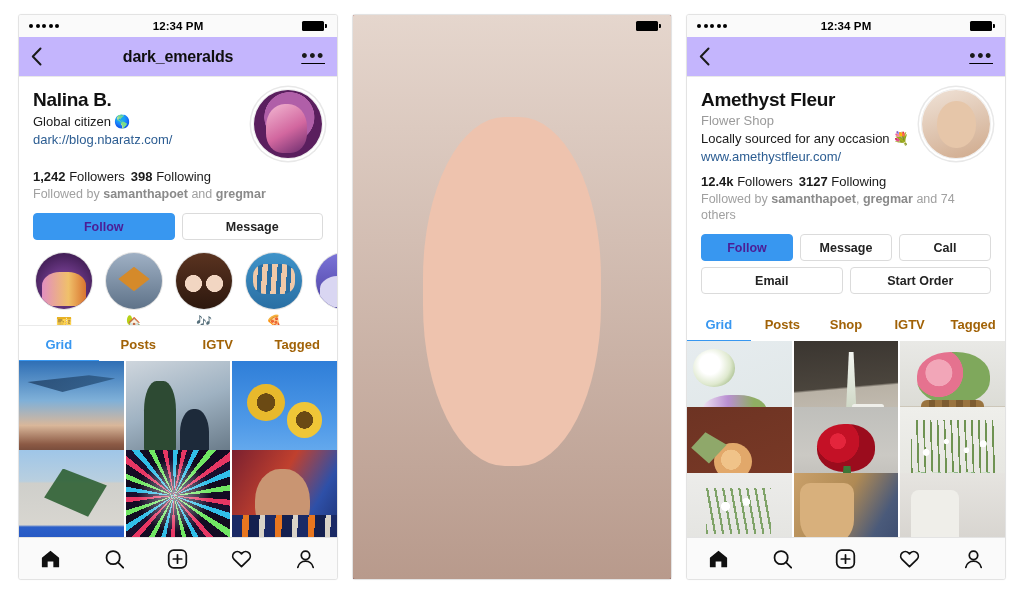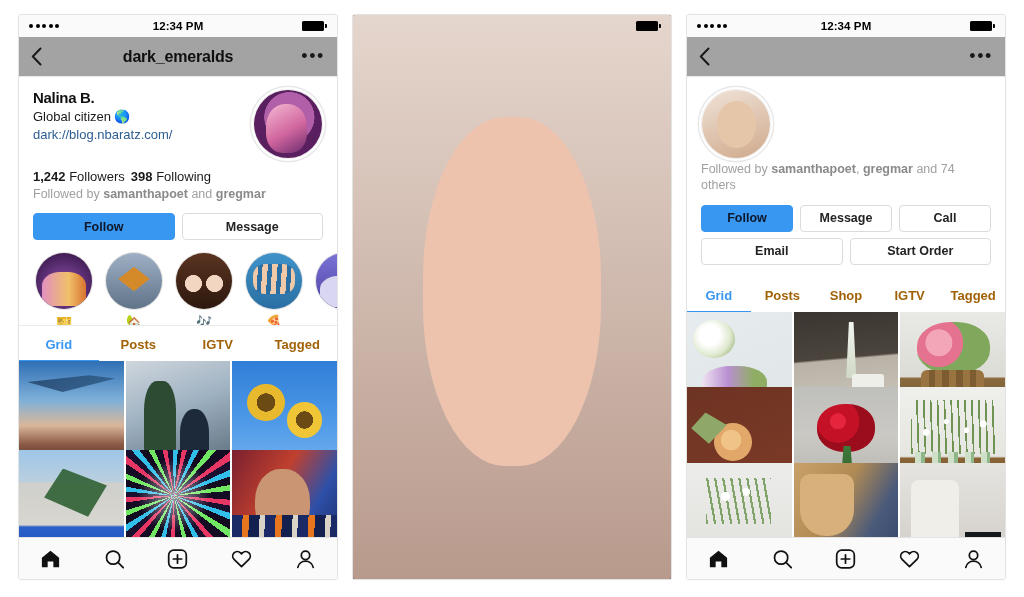--- a/index.html
+++ b/index.html
@@ -47,41 +47,42 @@
     position: absolute; left: 0; right: 0; text-align: center;
     font-size: 11.5px; font-weight: bold; color: #000; letter-spacing: 0.1px;
   }
   .sb-batt { margin-left: auto; display: flex; align-items: center; z-index:1;}
   .sb-batt .body { width: 22px; height: 9.5px; background: #000; border-radius: 1.5px; }
   .sb-batt .cap { width: 2px; height: 4px; background: #000; margin-left: 1px; border-radius: 0 1px 1px 0; }
 
   
   .navbar {
     height: 40px; flex: 0 0 40px;
-    background: #a3a3a3;
+    background: #c4b5fd;
     display: flex; align-items: center;
     padding: 0 12px;
     position: relative;
     border-bottom: 1px solid #e9e9e9;
+    text-decoration: underline;
   }
   .nav-back { width: 22px; cursor: pointer; display:flex; align-items:center; }
   .nav-title {
     position: absolute; left: 44px; right: 44px; text-align: center;
     font-size: 16px; font-weight: bold; color: #0f0f0f; letter-spacing: -0.2px;
   }
   .nav-more {
     margin-left: auto; font-size: 18px; color: #1a1a1a; letter-spacing: 1.6px;
     line-height: 8px; height: 10px; cursor: pointer;
   }
 
   
   .profile { padding: 12px 14px 0 14px; background:#fff; position: relative; }
   .p-row { display: flex; align-items: flex-start; }
   .p-left { flex: 1 1 auto; min-width: 0; padding-right: 8px; }
-  .p-fullname { font-size: 15px; font-weight: bold; color: #111; letter-spacing: -0.3px; }
+  .p-fullname { font-size: 19px; font-weight: bold; color: #111; letter-spacing: -0.3px; }
   .p-category { font-size: 13px; color: #9a9a9a; margin-top: 2px; }
   .p-bio { font-size: 13px; color: #1a1a1a; margin-top: 2px; line-height: 1.35; }
   .p-link { font-size: 13px; color: #2c5d92; margin-top: 1px; }
   .p-avatar {
     width: 70px; height: 70px; border-radius: 50%;
     flex: 0 0 70px; overflow: hidden; position: relative;
     border: 1px solid rgba(0,0,0,0.06);
   }
   .p-avatar.ring { box-shadow: 0 0 0 2px #fff, 0 0 0 3.5px #e8e8e8; }
   .p-stats { margin-top: 10px; font-size: 13px; color: #1a1a1a; }
@@ -93,21 +94,21 @@
   
   .actions { display: flex; gap: 7px; padding: 11px 14px 0 14px; }
   .actions.two > * { flex: 1 1 50%; }
   .actions.three > * { flex: 1 1 33.33%; }
   .btn {
     height: 27px; border-radius: 4px; display: flex; align-items: center;
     justify-content: center; font-size: 12.5px; font-weight: bold;
     border: 1px solid #dbdbdb; background: #fff; color: #232323; cursor: pointer;
     user-select: none; white-space: nowrap;
   }
-  .btn.primary { background: #3897f0; border-color: #3897f0; color: #0f172a; }
+  .btn.primary { background: #3897f0; border-color: #3897f0; color: #4c1d95; }
   .actions.row2 { padding-top: 6px; }
 
   
   .highlights {
     display: flex; gap: 12px; padding: 12px 14px 8px 16px;
     overflow: hidden;
   }
   .hl { flex: 0 0 58px; text-align: center; }
   .hl-circ {
     width: 58px; height: 58px; border-radius: 50%; overflow: hidden;
@@ -584,23 +585,34 @@
       <span class="nav-back">
         <svg width="11" height="19" viewBox="0 0 11 19">
             <polyline points="9.5,1.5 1.8,9.5 9.5,17.5" fill="none" stroke="#1a1a1a" stroke-width="2" stroke-linecap="round" stroke-linejoin="round"></polyline>
           </svg>
       </span>
       <span class="nav-more">•••</span>
     </div>
 
     <div class="profile">
       <div class="p-row">
+        <div class="p-left">
+          <div class="p-fullname">Amethyst Fleur</div>
+          <div class="p-category">Flower Shop</div>
+          <div class="p-bio">Locally sourced for any occasion 💐</div>
+          <div class="p-link">www.amethystfleur.com/</div>
+        </div>
         <div class="p-avatar ring">
             <span class="art av2"></span>
           </div>
+      </div>
+      <div class="p-stats">
+        <b>12.4k</b>
+        <span>Followers</span><span class="sp"></span><b>3127</b>
+        <span>Following</span>
       </div>
       <div class="p-followedby"><span>Followed by </span><b>samanthapoet</b><span>, </span><b>gregmar</b><span> and 74 others</span></div>
     </div>
 
     <div class="actions three">
       <div class="btn primary">Follow</div>
       <div class="btn">Message</div>
       <div class="btn">Call</div>
     </div>
     <div class="actions three row2">

